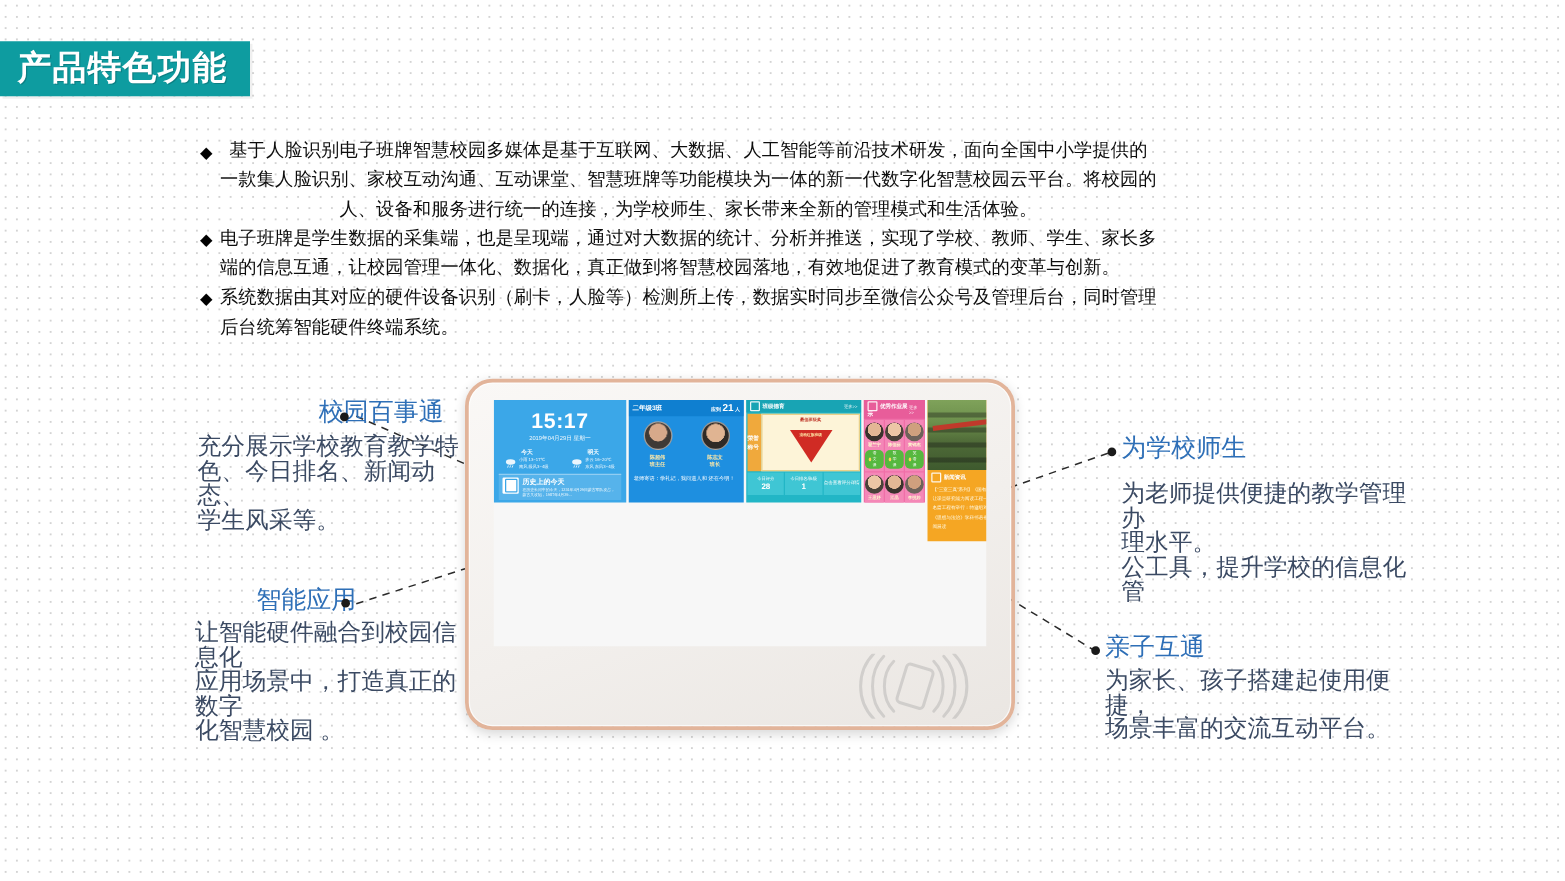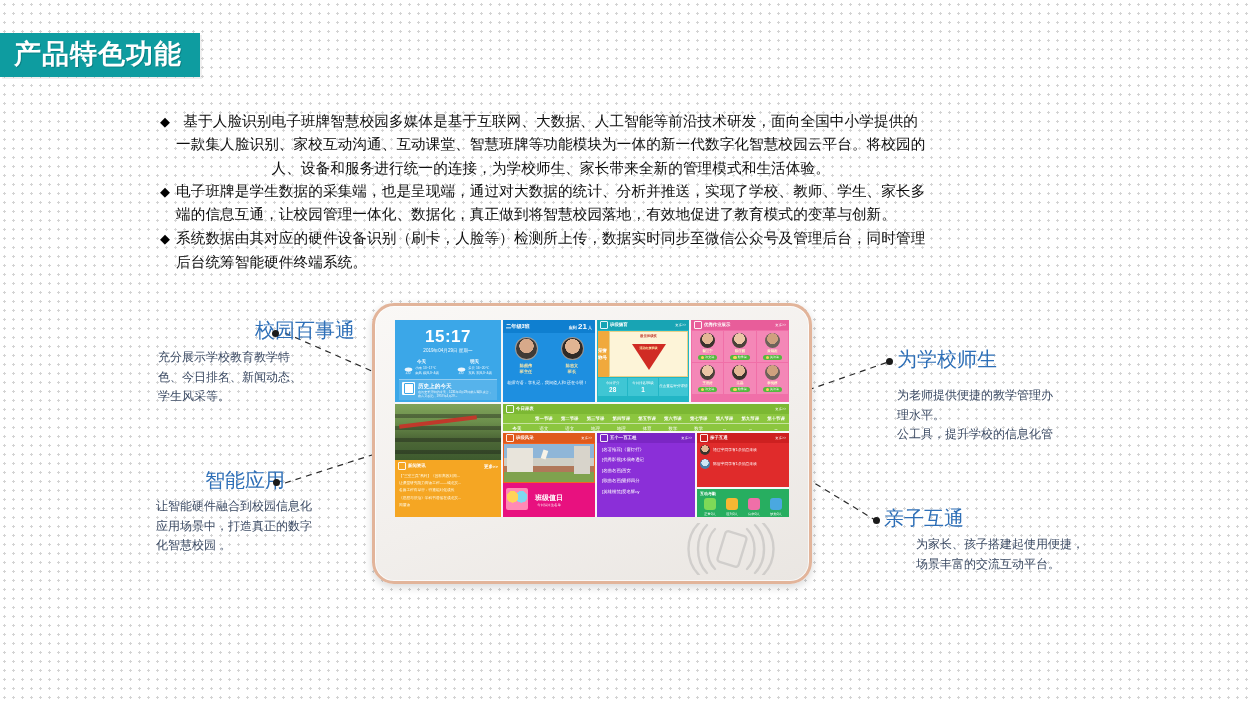--- a/index.html
+++ b/index.html
@@ -39,21 +39,21 @@
   
   .tablet{
     position:absolute;left:372px;top:303px;width:434px;height:275px;
     border-radius:22px;
     background:linear-gradient(160deg,#faf8f6 0%,#f2efec 55%,#eae6e2 100%);
     border:3px solid #e2b49a;
     box-shadow:0 3px 9px rgba(0,0,0,.16), inset 0 0 0 1px rgba(255,255,255,.7);
   }
   .tablet-screen{
     position:absolute;left:20px;top:14px;width:394px;height:197px;
-    background:#f7f7f7;display:flex;flex-direction:column;gap:2px;
+    background:#f7f7f7;display:flex;gap:2px;
     overflow:hidden;
   }
   .nfc{
     position:absolute;right:28px;bottom:6px;width:100px;height:52px;
     opacity:.33;
   }
 
   
   .scr-row{display:flex;gap:2px;}
   .scr-row.top{height:82px;}
@@ -191,21 +191,21 @@
   .c-apps{flex:1;background:#27ae60;color:#fff;}
   .apps-hd{font-size:4px;padding:2px 3px 0 3px;font-weight:bold;}
   .apps-grid{display:flex;justify-content:space-around;padding:2px 2px 0 2px;}
   .app{text-align:center;}
   .app i{display:block;width:12px;height:12px;border-radius:3px;margin:0 auto;}
   .app .n{font-size:3.2px;line-height:6px;margin-top:1px;}
 
   
   .callout{position:absolute;}
   .co-title{font-size:20px;color:#2e6fb7;line-height:24px;white-space:nowrap;}
-  .co-body{font-size:12px;color:#3b4a63;line-height:19.5px;}
+  .co-body{font-size:19px;color:#3b4a63;line-height:19.5px;}
   .co-left{text-align:left;margin-left:16px;}
   .co-right{text-align:left;}
   .dot{position:absolute;width:7px;height:7px;border-radius:50%;background:#1a1a1a;}
 
   .lines{position:absolute;left:0;top:0;width:1252px;height:705px;pointer-events:none;}
 </style>
 </head>
 <body>
 
 <div class="banner">
@@ -588,18 +588,18 @@
   <div class="co-body" style="margin-top:15px;">
     <div>为老师提供便捷的教学管理办</div>
     <div>理水平。</div>
     <div>公工具，提升学校的信息化管</div>
   </div>
 </div>
 <div class="dot" style="left:886px;top:358px;"></div>
 
 <div class="callout co-right" style="left:884px;top:506px;width:235px;">
   <div class="co-title">亲子互通</div>
-  <div class="co-body" style="margin-top:5px;margin-left:32px;">
+  <div class="co-body" style="margin-top:5px;">
     <div>为家长、孩子搭建起使用便捷，</div>
     <div>场景丰富的交流互动平台。</div>
   </div>
 </div>
 <div class="dot" style="left:873px;top:517px;"></div>
 
 </body></html>

